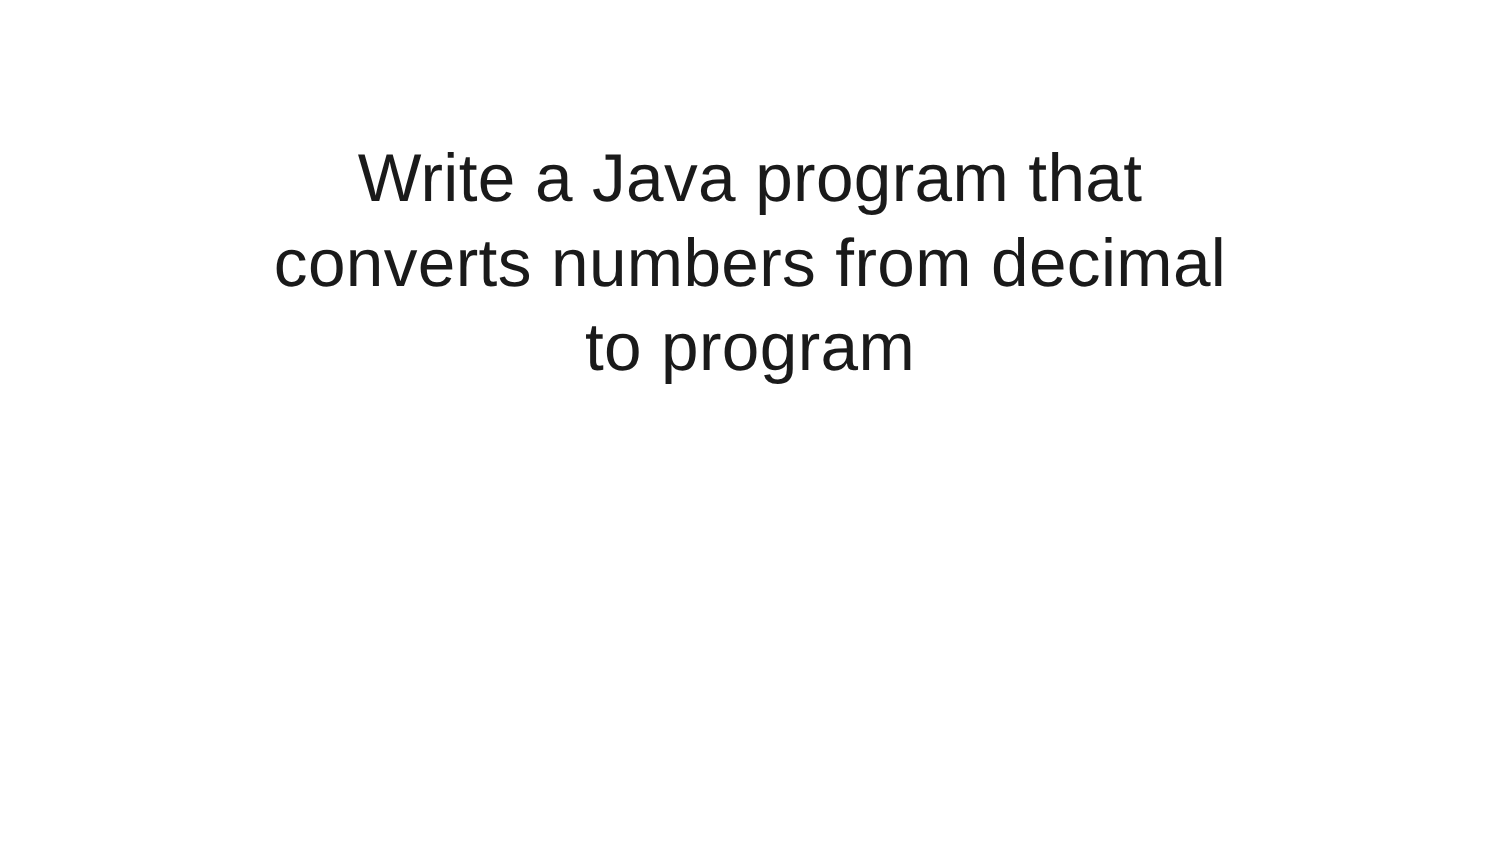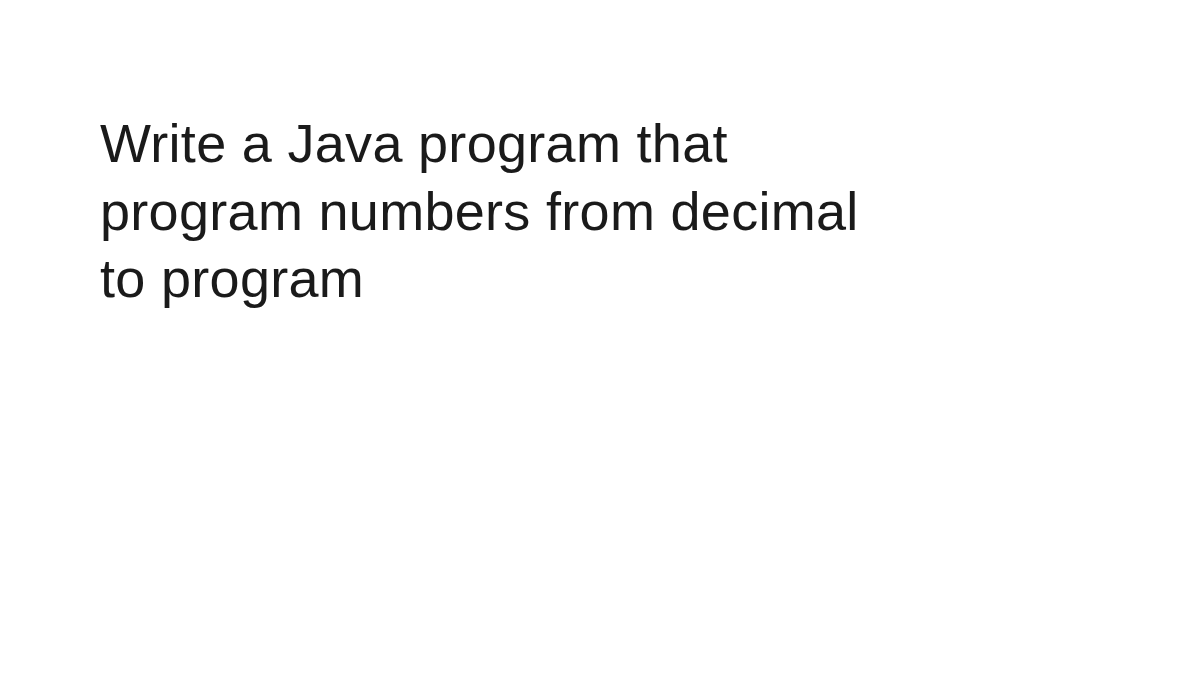--- a/index.html
+++ b/index.html
@@ -14,32 +14,33 @@
       font-family: 'Calibri Light', 'Segoe UI Light', 'Helvetica Neue', Arial, sans-serif;
       font-weight: 300;
       position: relative;
       overflow: hidden;
     }
     .slide-content {
       position: absolute;
       top: 110px;
       left: 0;
       width: 100%;
+      text-align: center;
       padding: 0 100px;
     }
     .slide-text {
       font-size: 54px;
       line-height: 1.25;
       color: #1a1a1a;
       font-weight: 300;
       letter-spacing: 0.3px;
     }
   </style>
 </head>
 <body>
 
 <div class="slide-content">
   <div class="slide-text">
     <span>Write a Java program that</span><br>
-    <span>program numbers from decimal</span><br>
+    <span>converts numbers from decimal</span><br>
     <span>to program</span>
   </div>
 </div>
 
 </body></html>

